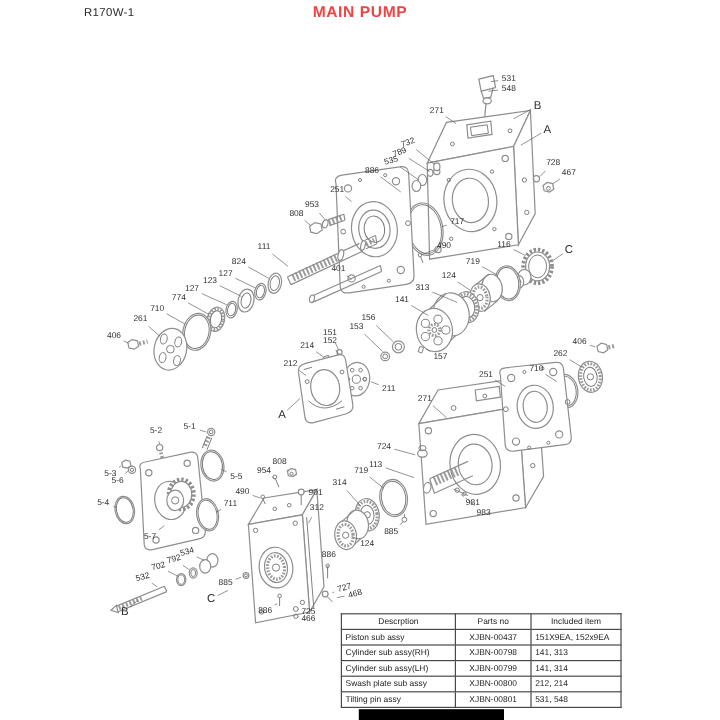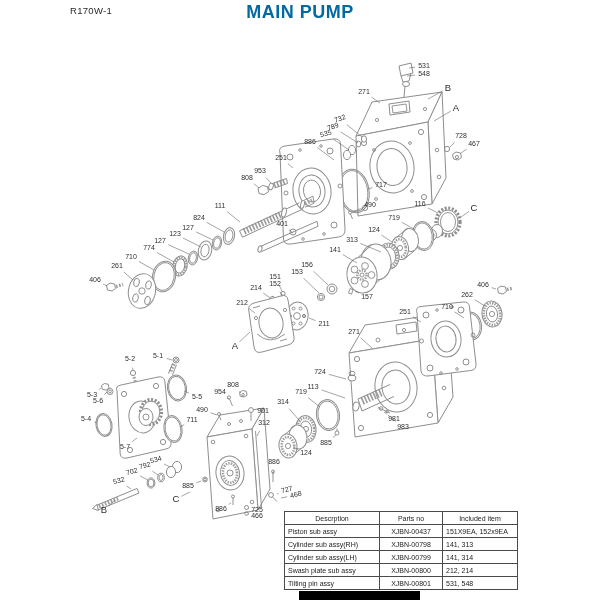--- a/index.html
+++ b/index.html
@@ -1,20 +1,20 @@
 <!DOCTYPE html>
 <html><head>
 <meta charset="utf-8">
 <style>
   html,body{margin:0;padding:0;}
   body{width:600px;height:600px;background:#fff;position:relative;overflow:hidden;
        font-family:"Liberation Sans",sans-serif;}
   .hdr-model{position:absolute;left:70px;top:5px;font-size:9.5px;color:#2a2a2a;letter-spacing:.3px;}
-  .hdr-title{position:absolute;left:0;right:0;top:2px;text-align:center;font-size:18px;
-             font-weight:bold;color:#0369a1;letter-spacing:.5px;}
+  .hdr-title{position:absolute;left:0;right:0;top:2px;text-align:center;font-size:13px;
+             font-weight:bold;color:#ef4444;letter-spacing:.5px;}
   svg.diagram{position:absolute;left:0;top:0;}
   .callout{font-size:7px;fill:#2e2e2e;text-anchor:middle;dominant-baseline:middle;
            font-family:"Liberation Sans",sans-serif;}
   .callout.big{font-size:9.5px;}
   .leader{stroke:#5a5a5a;stroke-width:.55;}
   .p{fill:none;stroke:#8e8e8e;stroke-width:1;}
   .pw{fill:#fff;stroke:#8e8e8e;stroke-width:1;}
   .pd{fill:none;stroke:#7a7a7a;stroke-width:.8;}
   .teeth{fill:#fff;stroke:#8e8e8e;stroke-width:3.2;stroke-dasharray:2 1.6;}
   .roll{fill:none;stroke:#9b9b9b;stroke-width:2.6;stroke-dasharray:1.4 1.2;}

